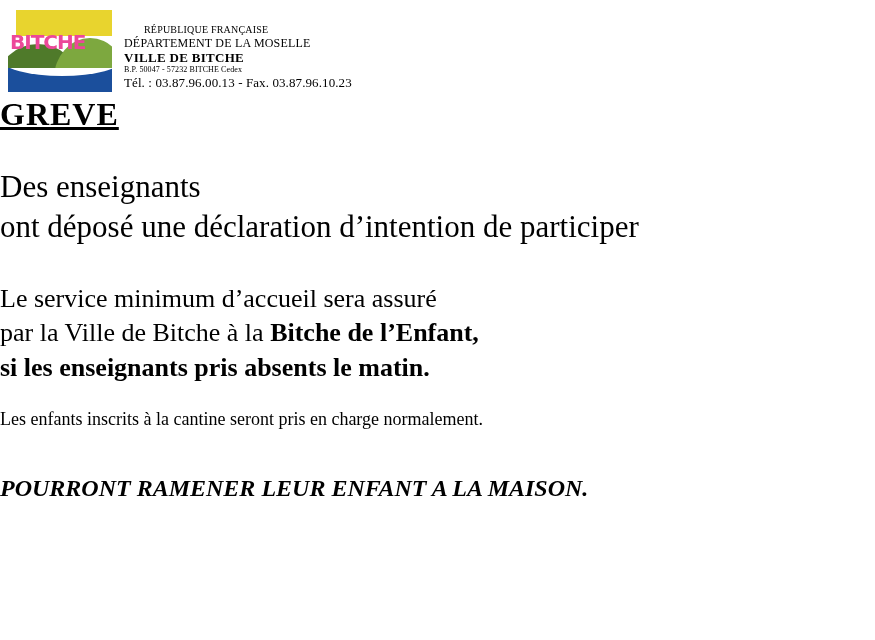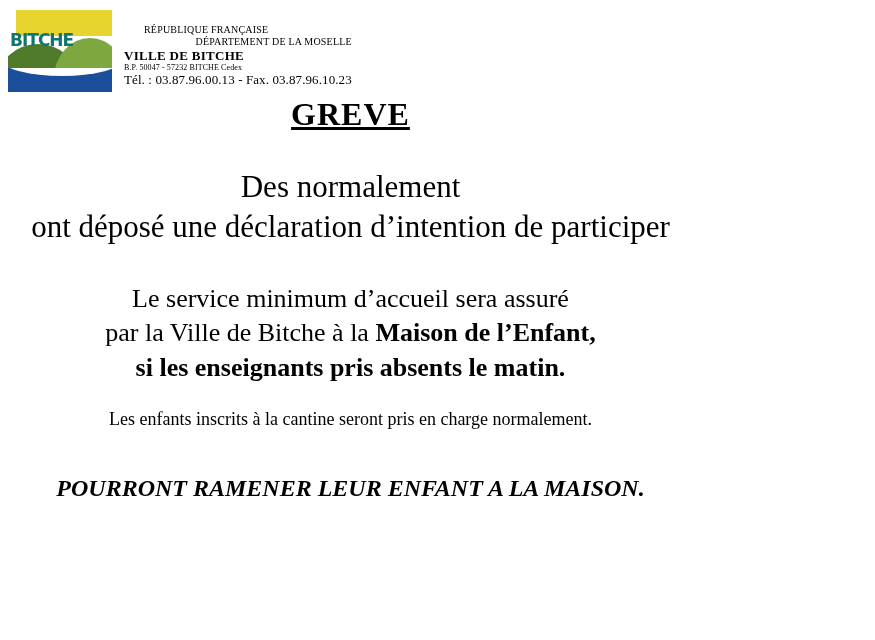--- a/index.html
+++ b/index.html
@@ -41,23 +41,23 @@
     left: 0; top: 0;
     width: 8px; height: 26px;
     background: #ffffff;
   }
   .logo-word {
     position: absolute;
     left: 2px;
     top: 20px;
     font-family: "DejaVu Sans", sans-serif;
     font-weight: bold;
-    font-size: 17px;
+    font-size: 20px;
     letter-spacing: -1px;
-    color: #0f766e;
+    color: #ec4899;
     z-index: 4;
   }
   .logo-hills {
     position: absolute;
     left: 0; top: 26px;
     width: 104px; height: 34px;
     background: #ffffff;
     overflow: hidden;
   }
   .hill-a {
@@ -96,24 +96,23 @@
     font-family: "Liberation Serif", serif;
   }
   .addr-rf {
     font-size: 10px;
     letter-spacing: 0.2px;
     font-variant: small-caps;
     text-transform: uppercase;
     padding-left: 20px;
   }
   .addr-dept {
-    font-size: 10px;
+    font-size: 12px;
     letter-spacing: 0.2px;
     text-transform: uppercase;
-    text-align: right;
   }
   .addr-city {
     font-size: 13px;
     font-weight: bold;
     letter-spacing: 0.3px;
     text-transform: uppercase;
   }
   .addr-bp {
     font-size: 8px;
     letter-spacing: 0.1px;
@@ -122,21 +121,20 @@
     font-size: 13px;
     letter-spacing: 0.1px;
   }
 
   
   .notice {
     position: absolute;
     top: 96px;
     left: 0;
     width: 701px;
-    text-align: center;
   }
   .title {
     font-size: 32px;
     font-weight: bold;
     text-decoration: underline;
     letter-spacing: 1px;
     margin: 0 0 34px 0;
   }
   .para-main {
     font-size: 31px;
@@ -193,28 +191,28 @@
     <div class="addr-bp">B.P. 50047 - 57232 BITCHE Cedex</div>
     <div class="addr-tel">Tél. : 03.87.96.00.13 - Fax. 03.87.96.10.23</div>
   </div>
 </div>
 
 <div class="notice">
 
   <div class="title">GREVE</div>
 
   <div class="para-main">
-    <div>Des normalement</div>
+    <div>Des enseignants</div>
     <div>ont déposé une déclaration d’intention de participer</div>
   </div>
 
   <div class="para-service">
     <div>Le service minimum d’accueil sera assuré</div>
     <div>
-      <span>par la Ville de Bitche à la </span><span class="strong">Maison de l’Enfant,</span>
+      <span>par la Ville de Bitche à la </span><span class="strong">Bitche de l’Enfant,</span>
     </div>
     <div class="strong">si les enseignants pris absents le matin.</div>
   </div>
 
   <div class="para-cantine">Les enfants inscrits à la cantine seront pris en charge normalement.</div>
 
   <div class="para-parents">
     <div>POURRONT RAMENER LEUR ENFANT A LA MAISON.</div>
   </div>
 

